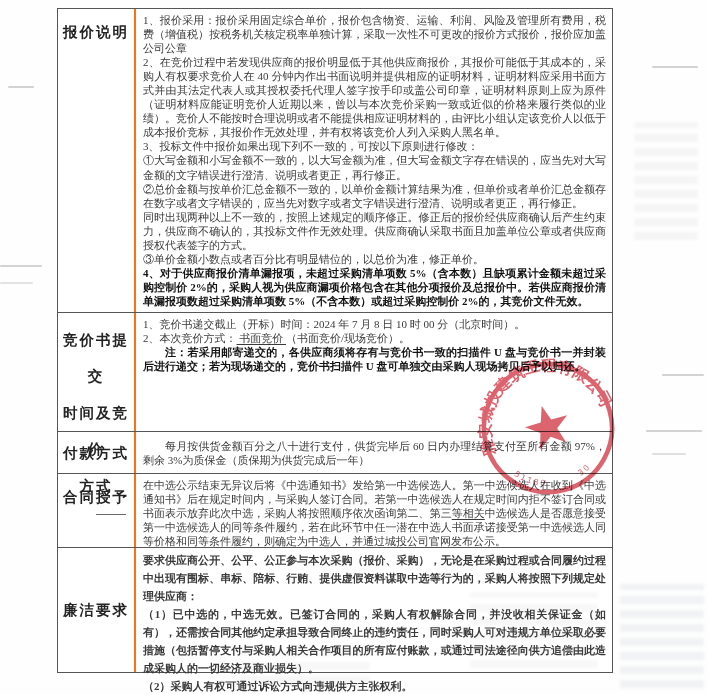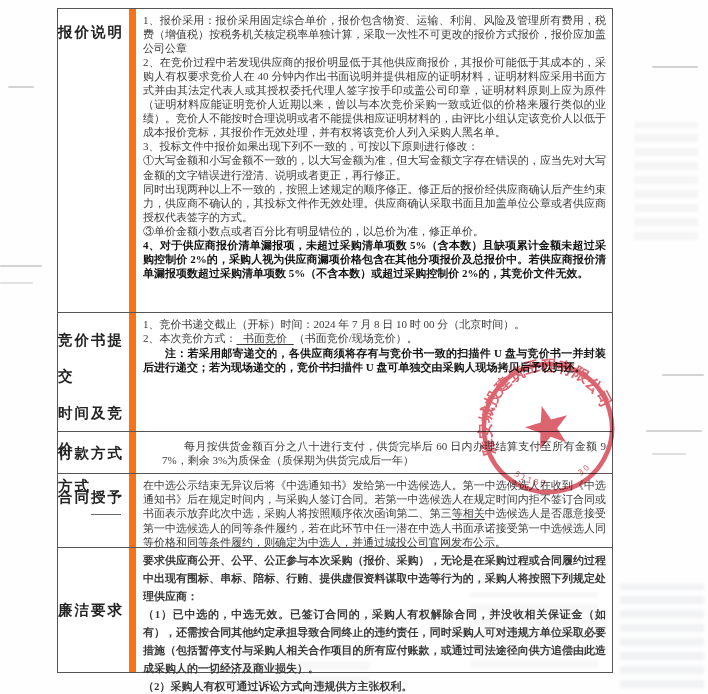--- a/index.html
+++ b/index.html
@@ -18,22 +18,23 @@
   }
   .trow{display:flex;border-bottom:1px solid #565656;box-sizing:border-box;}
   .trow:last-child{border-bottom:none;}
   .r1{height:304px;}
   .r2{height:119px;}
   .r3{height:42px;}
   .r4{height:74px;}
   .r5{height:124px;}
   .label-cell{
     width:78px;min-width:78px;
-    border-right:7px solid #f97316;
+    border-right:2px solid #f97316;
     box-sizing:border-box;
+    text-align:center;
     font-size:14.5px;font-weight:600;color:#232323;
     letter-spacing:2px;
   }
   .lab-top{padding-top:13px;}
   .lab-center{display:flex;flex-direction:column;justify-content:center;}
   .label-line{line-height:20px;}
   .multi .label-line{line-height:36px;padding-top:1px;}
   .multi{padding-top:8px;}
   .label-underline-mark{
     width:30px;height:1px;background:#6a6a6a;
@@ -42,26 +43,26 @@
   .content-cell{
     flex:1;
     padding:4px 6px 0 7px;
     font-size:11px;
     line-height:14.05px;
     color:#3a3a3a;
     text-align:justify;
     word-break:break-all;
     box-sizing:border-box;
   }
-  .r3 .content-cell{padding-top:7px;margin-left:19px;}
+  .r3 .content-cell{padding-top:7px;}
   .r5 .content-cell{line-height:18px;padding-top:3px;font-weight:bold;}
   .para{margin:0;}
   .para.indent{text-indent:2em;}
   .para.bold{font-weight:bold;color:#141414;}
-  span.u{text-decoration:underline;text-underline-offset:2px;font-family:Liberation Mono, monospace;}
+  span.u{text-decoration:underline;text-underline-offset:2px;}
   
   .seal{
     position:absolute;left:467px;top:347px;width:162px;height:162px;
     transform:rotate(-16deg);
     opacity:.82;
     mix-blend-mode:multiply;
     pointer-events:none;
   }
   
   .dash{position:absolute;height:2px;background:#bcbcbc;opacity:.65;border-radius:1px;}
@@ -81,20 +82,21 @@
 
     <div class="trow r1">
       <div class="label-cell lab-top">
         <div class="label-line">报价说明</div>
       </div>
       <div class="content-cell">
           <p class="para"><span>1、报价采用：报价采用固定综合单价，报价包含物资、运输、利润、风险及管理所有费用，税费（增值税）按税务机关核定税率单独计算，采取一次性不可更改的报价方式报价，报价应加盖公司公章</span></p>
           <p class="para"><span>2、在竞价过程中若发现供应商的报价明显低于其他供应商报价，其报价可能低于其成本的，采购人有权要求竞价人在 40 分钟内作出书面说明并提供相应的证明材料，证明材料应采用书面方式并由其法定代表人或其授权委托代理人签字按手印或盖公司印章，证明材料原则上应为原件（证明材料应能证明竞价人近期以来，曾以与本次竞价采购一致或近似的价格来履行类似的业绩）。竞价人不能按时合理说明或者不能提供相应证明材料的，由评比小组认定该竞价人以低于成本报价竞标，其报价作无效处理，并有权将该竞价人列入采购人黑名单。</span></p>
           <p class="para"><span>3、投标文件中报价如果出现下列不一致的，可按以下原则进行修改：</span></p>
           <p class="para"><span>①大写金额和小写金额不一致的，以大写金额为准，但大写金额文字存在错误的，应当先对大写金额的文字错误进行澄清、说明或者更正，再行修正。</span></p>
+          <p class="para"><span>②总价金额与按单价汇总金额不一致的，以单价金额计算结果为准，但单价或者单价汇总金额存在数字或者文字错误的，应当先对数字或者文字错误进行澄清、说明或者更正，再行修正。</span></p>
           <p class="para"><span>同时出现两种以上不一致的，按照上述规定的顺序修正。修正后的报价经供应商确认后产生约束力，供应商不确认的，其投标文件作无效处理。供应商确认采取书面且加盖单位公章或者供应商授权代表签字的方式。</span></p>
           <p class="para"><span>③单价金额小数点或者百分比有明显错位的，以总价为准，修正单价。</span></p>
           <p class="para bold"><span>4、对于供应商报价清单漏报项，未超过采购清单项数 5%（含本数）且缺项累计金额未超过采购控制价 2%的，采购人视为供应商漏项价格包含在其他分项报价及总报价中。若供应商报价清单漏报项数超过采购清单项数 5%（不含本数）或超过采购控制价 2%的，其竞价文件无效。</span></p>
         </div>
     </div>
 
     <div class="trow r2">
       <div class="label-cell lab-top multi">
           <div class="label-line">竞价书提交</div>
           <div class="label-line">时间及竞价</div>

